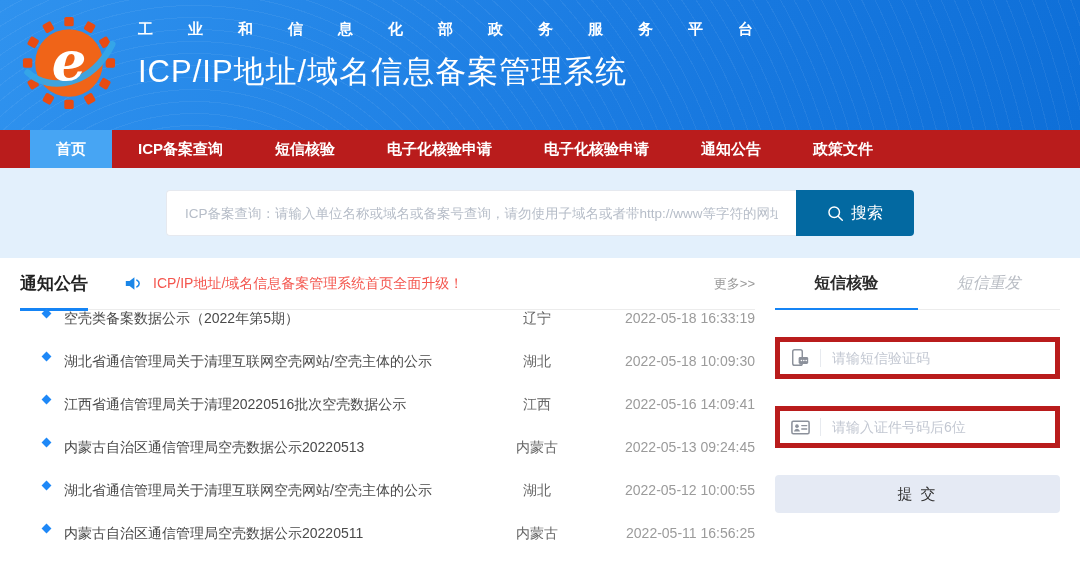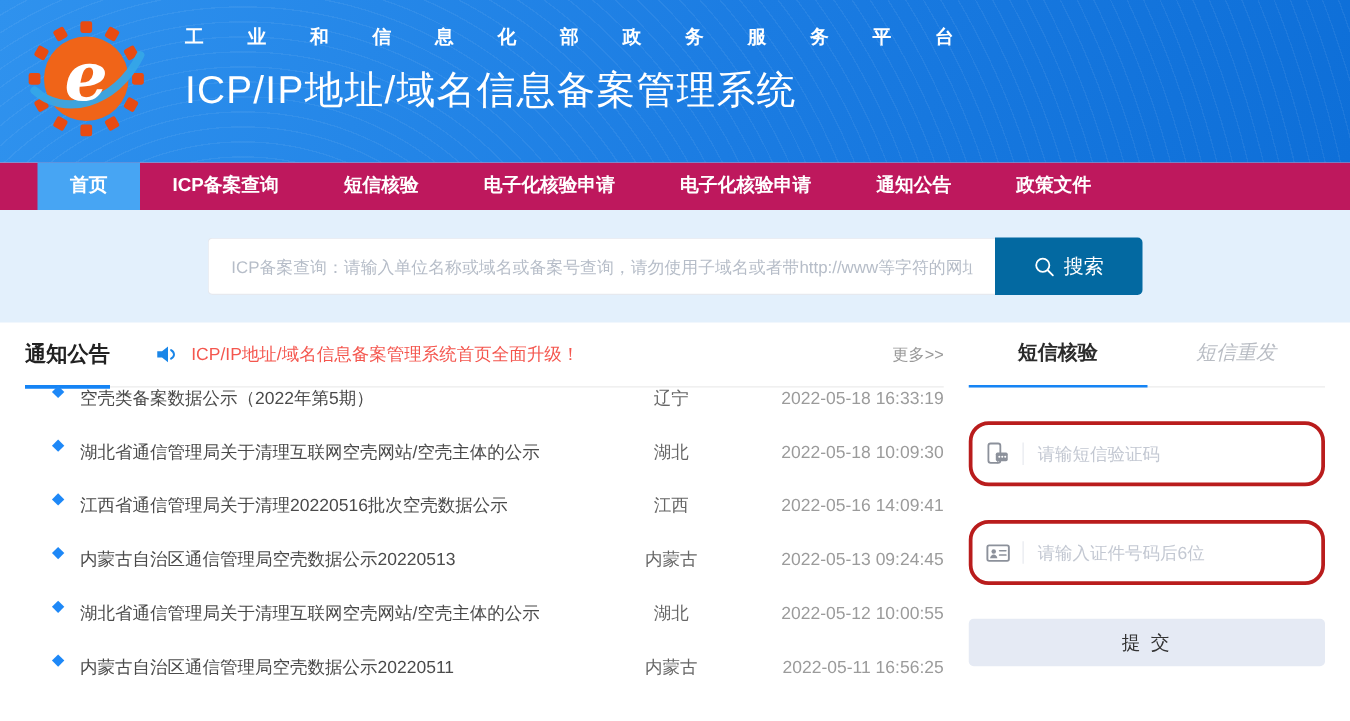--- a/index.html
+++ b/index.html
@@ -6,26 +6,26 @@
   body { background:#fff; font-family:"Liberation Sans","DejaVu Sans",sans-serif; }
   .page { width:1080px; height:577px; background:#fff; overflow:hidden; position:relative; }
 
   
   .banner { height:130px; background:linear-gradient(105deg,#2f92ee 0%,#1b7ce2 55%,#0e6fd8 100%); position:relative; overflow:hidden; }
   .banner::after { content:''; position:absolute; inset:0;
     background:repeating-radial-gradient(circle at 18% 330px, rgba(255,255,255,0.06) 0 1px, transparent 1px 12px);
     pointer-events:none; }
   .banner-inner { position:relative; z-index:2; display:flex; align-items:flex-start; padding:16px 0 0 22px; }
   .logo { width:94px; height:94px; flex:none; }
-  .titles { margin-left:32px; color:#fff; padding-top:4px; }
+  .titles { margin-left:22px; color:#fff; padding-top:4px; }
   .platform-name { font-size:15px; letter-spacing:35px; white-space:nowrap; font-weight:bold; }
   .system-title { font-size:31px; font-weight:500; letter-spacing:1px; margin-top:12px; white-space:nowrap; }
 
   
-  .nav { height:38px; background:#be185d; display:flex; padding-left:30px; }
+  .nav { height:38px; background:#b91c1c; display:flex; padding-left:30px; }
   .nav-item { color:#fff; font-size:15px; font-weight:bold; line-height:38px; padding:0 26px; cursor:pointer; white-space:nowrap; }
   .nav-item.active { background:#47a5f3; }
 
   
   .search-strip { height:90px; background:#e3f0fc; display:flex; align-items:center; justify-content:center; }
   .search-box { display:flex; width:748px; height:46px; }
   .search-input { flex:1; border:1px solid #e6e9ef; border-right:none; border-radius:4px 0 0 4px;
     padding:0 18px; font-size:13.5px; color:#333; outline:none; }
   .search-input::placeholder { color:#b6bdc8; }
   .search-btn { width:118px; background:#0369a1; color:#fff; font-size:16px; border:none;
@@ -47,21 +47,21 @@
   .row-title { color:#4a4a4a; flex:1; padding-right:10px; white-space:nowrap; overflow:hidden; }
   .row-province { width:100px; color:#666; text-align:center; flex:none; }
   .row-time { width:168px; color:#9b9b9b; text-align:right; flex:none; }
 
   
   .sms-panel { width:285px; }
   .tabs { height:52px; display:flex; border-bottom:1px solid #ececec; }
   .tab { width:50%; text-align:center; line-height:50px; font-size:16px; cursor:pointer; }
   .tab.active { color:#2b2b2b; font-weight:bold; border-bottom:2px solid #1584f5; margin-bottom:-1px; }
   .tab.inactive { color:#b9bdc4;font-style:italic; }
-  .field { margin-top:27px; height:52px; border:3px solid #b91c1c; border-radius:16px; display:flex; align-items:center; background:#fff; }
+  .field { margin-top:27px; height:42px; border:5px solid #b91c1c; border-radius:0; display:flex; align-items:center; background:#fff; }
   .field:first-of-type { margin-top:31px; }
   .field-icon { width:40px; display:flex; align-items:center; justify-content:center; flex:none; }
   .field-sep { width:1px; height:18px; background:#e7eaef; flex:none; }
   .field input { border:none; flex:1; min-width:0; padding:0 11px; font-size:14px; color:#333; outline:none; background:transparent; }
   .field input::placeholder { color:#c3c8d2; }
   .submit-btn { margin-top:27px; width:100%; height:38px; background:#e5eaf4; border:none; border-radius:4px;
     font-size:15px; color:#333; cursor:pointer; letter-spacing:2px; }
 </style>
 </head>
 <body>

